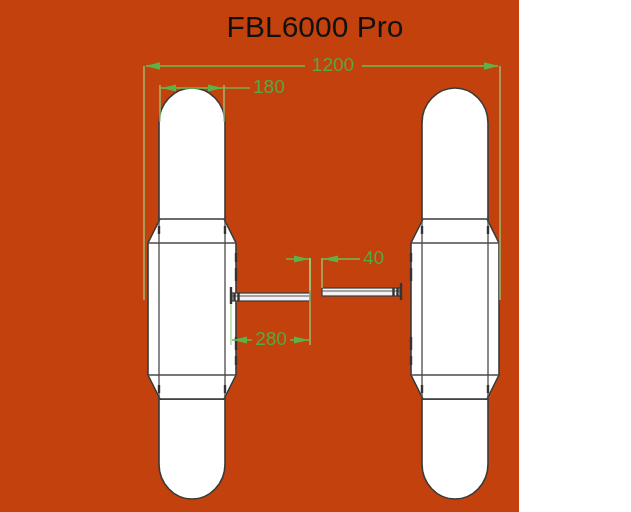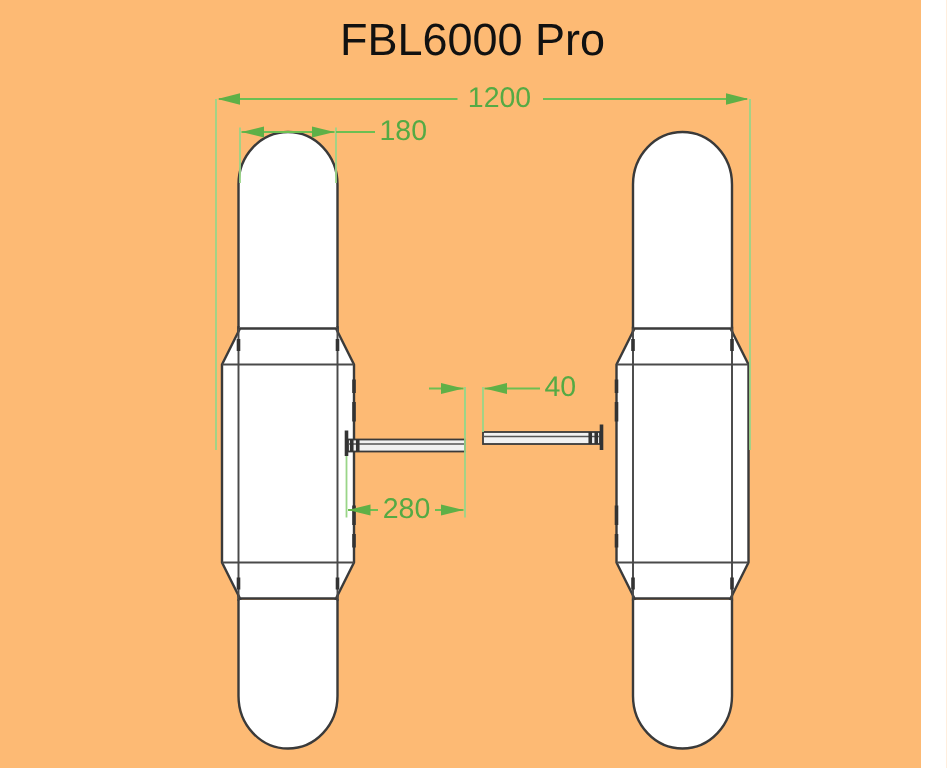--- a/index.html
+++ b/index.html
@@ -10,23 +10,23 @@
   }
   body {
     width: 631px;
     height: 512px;
     font-family: "Liberation Sans", sans-serif;
     overflow: hidden;
     position: relative;
   }
   #drawing-root {
     position: relative;
-    width: 614px;
+    width: 519px;
     height: 512px;
-    background: #fdba74;
+    background: #c2410c;
   }
   #drawing-svg {
     display: block;
     width: 631px;
     height: 512px;
   }
   .title-text {
     font-family: "Liberation Sans", sans-serif;
     font-size: 30px;
     fill: #111111;

